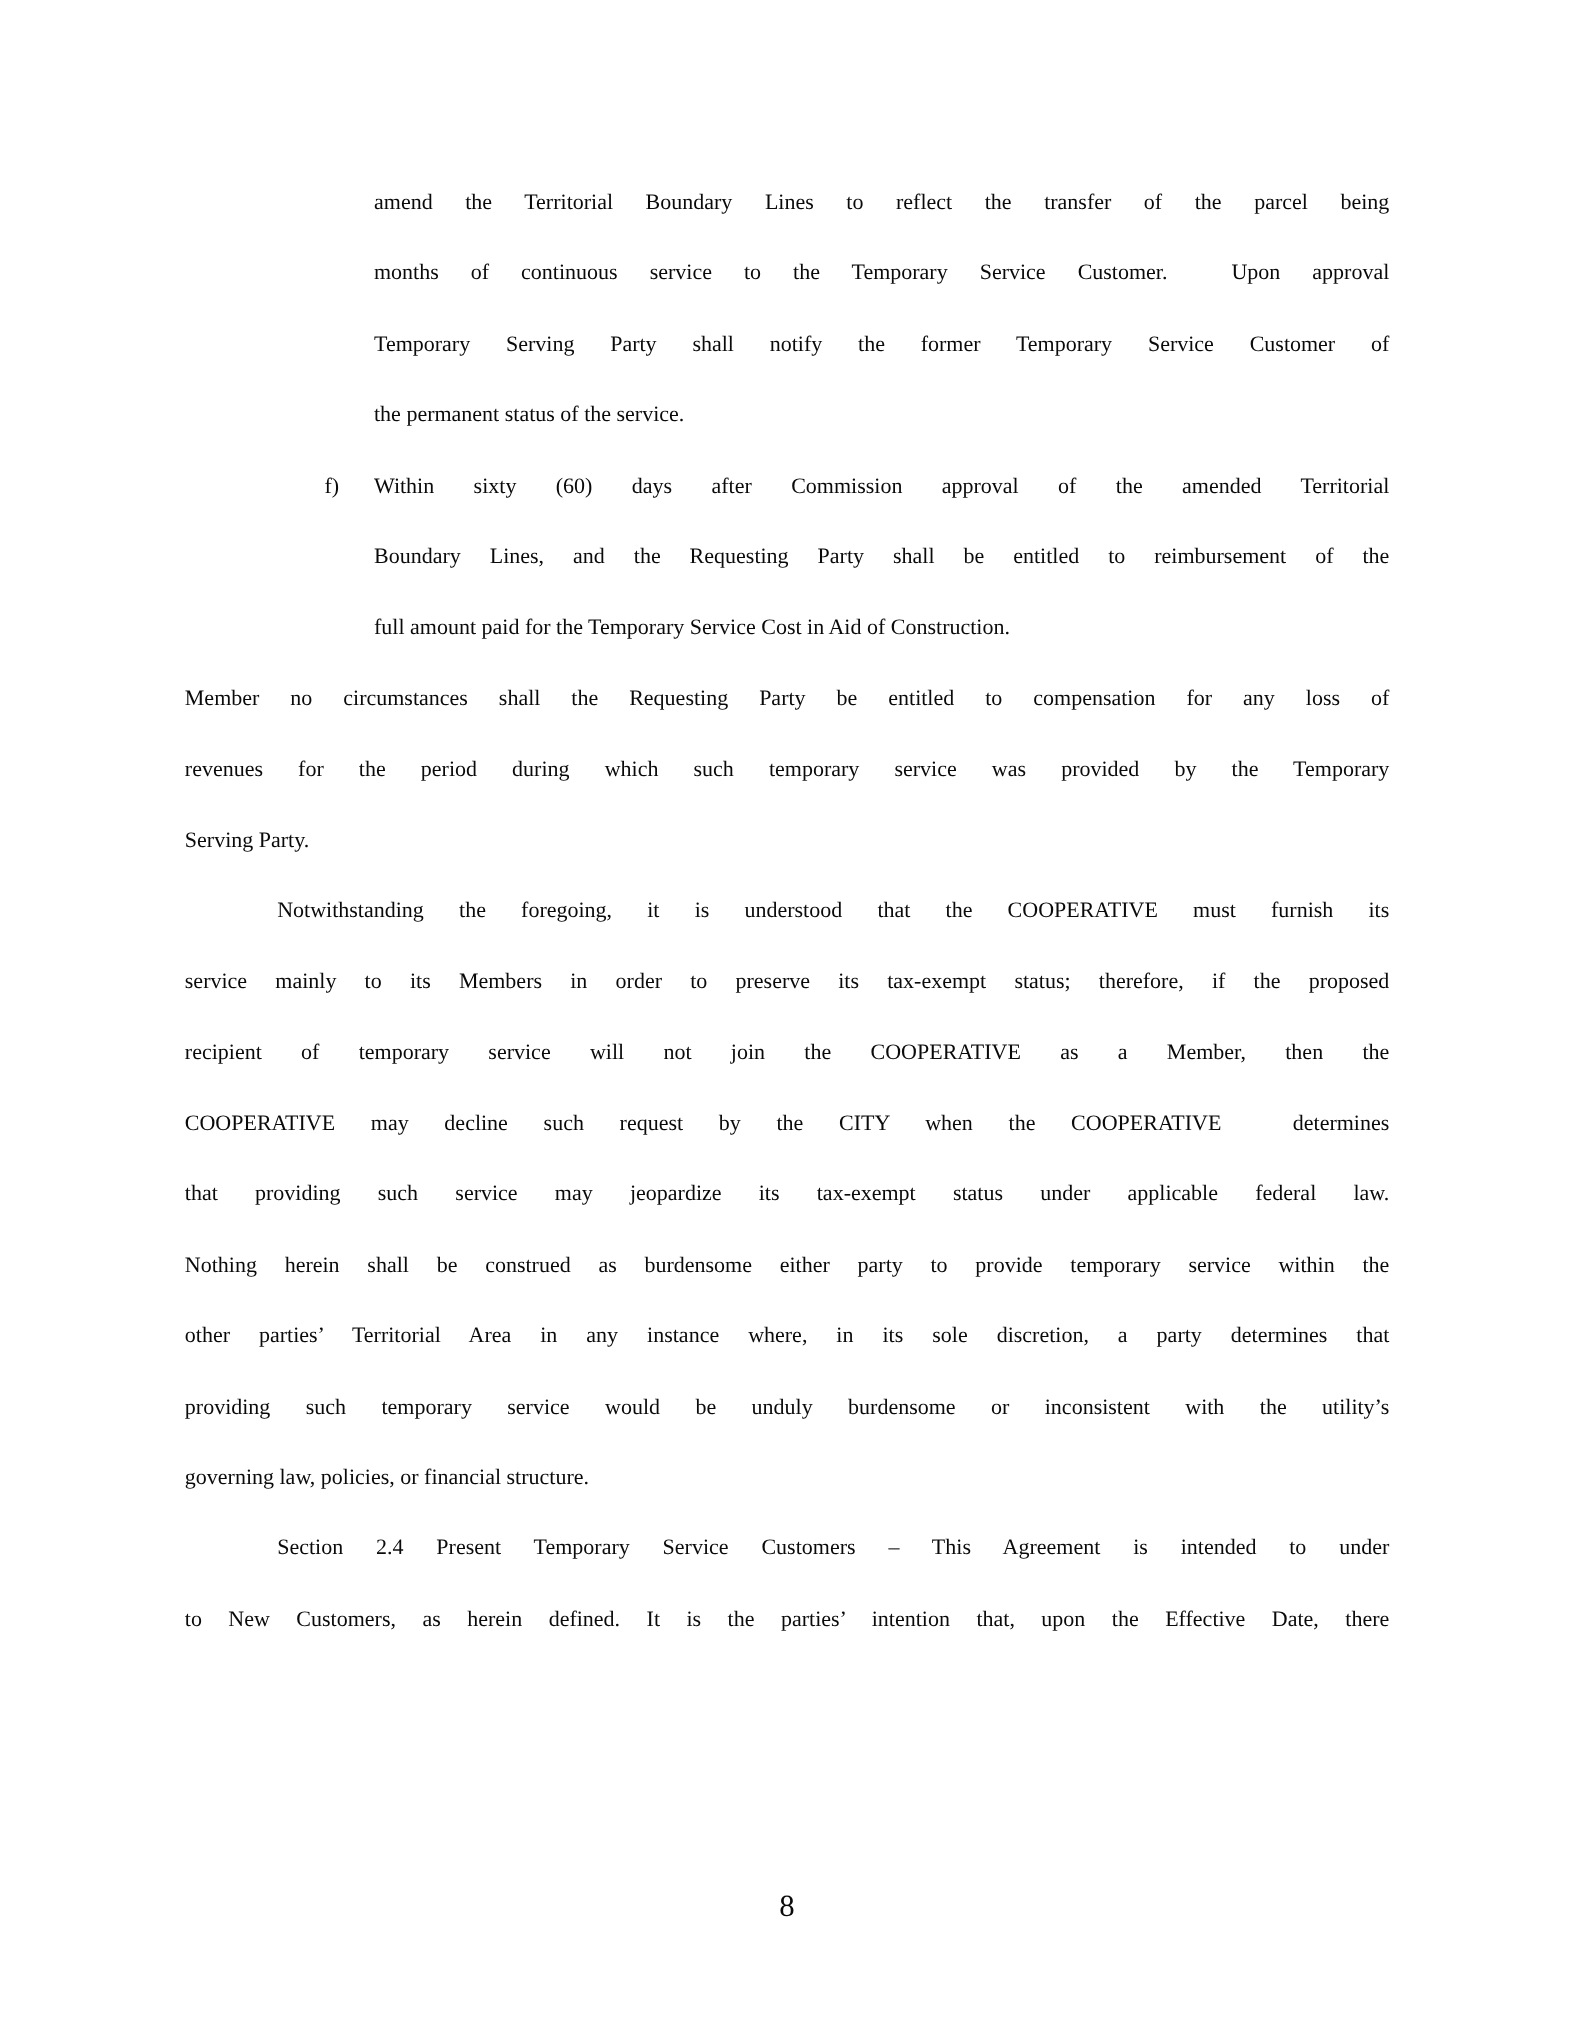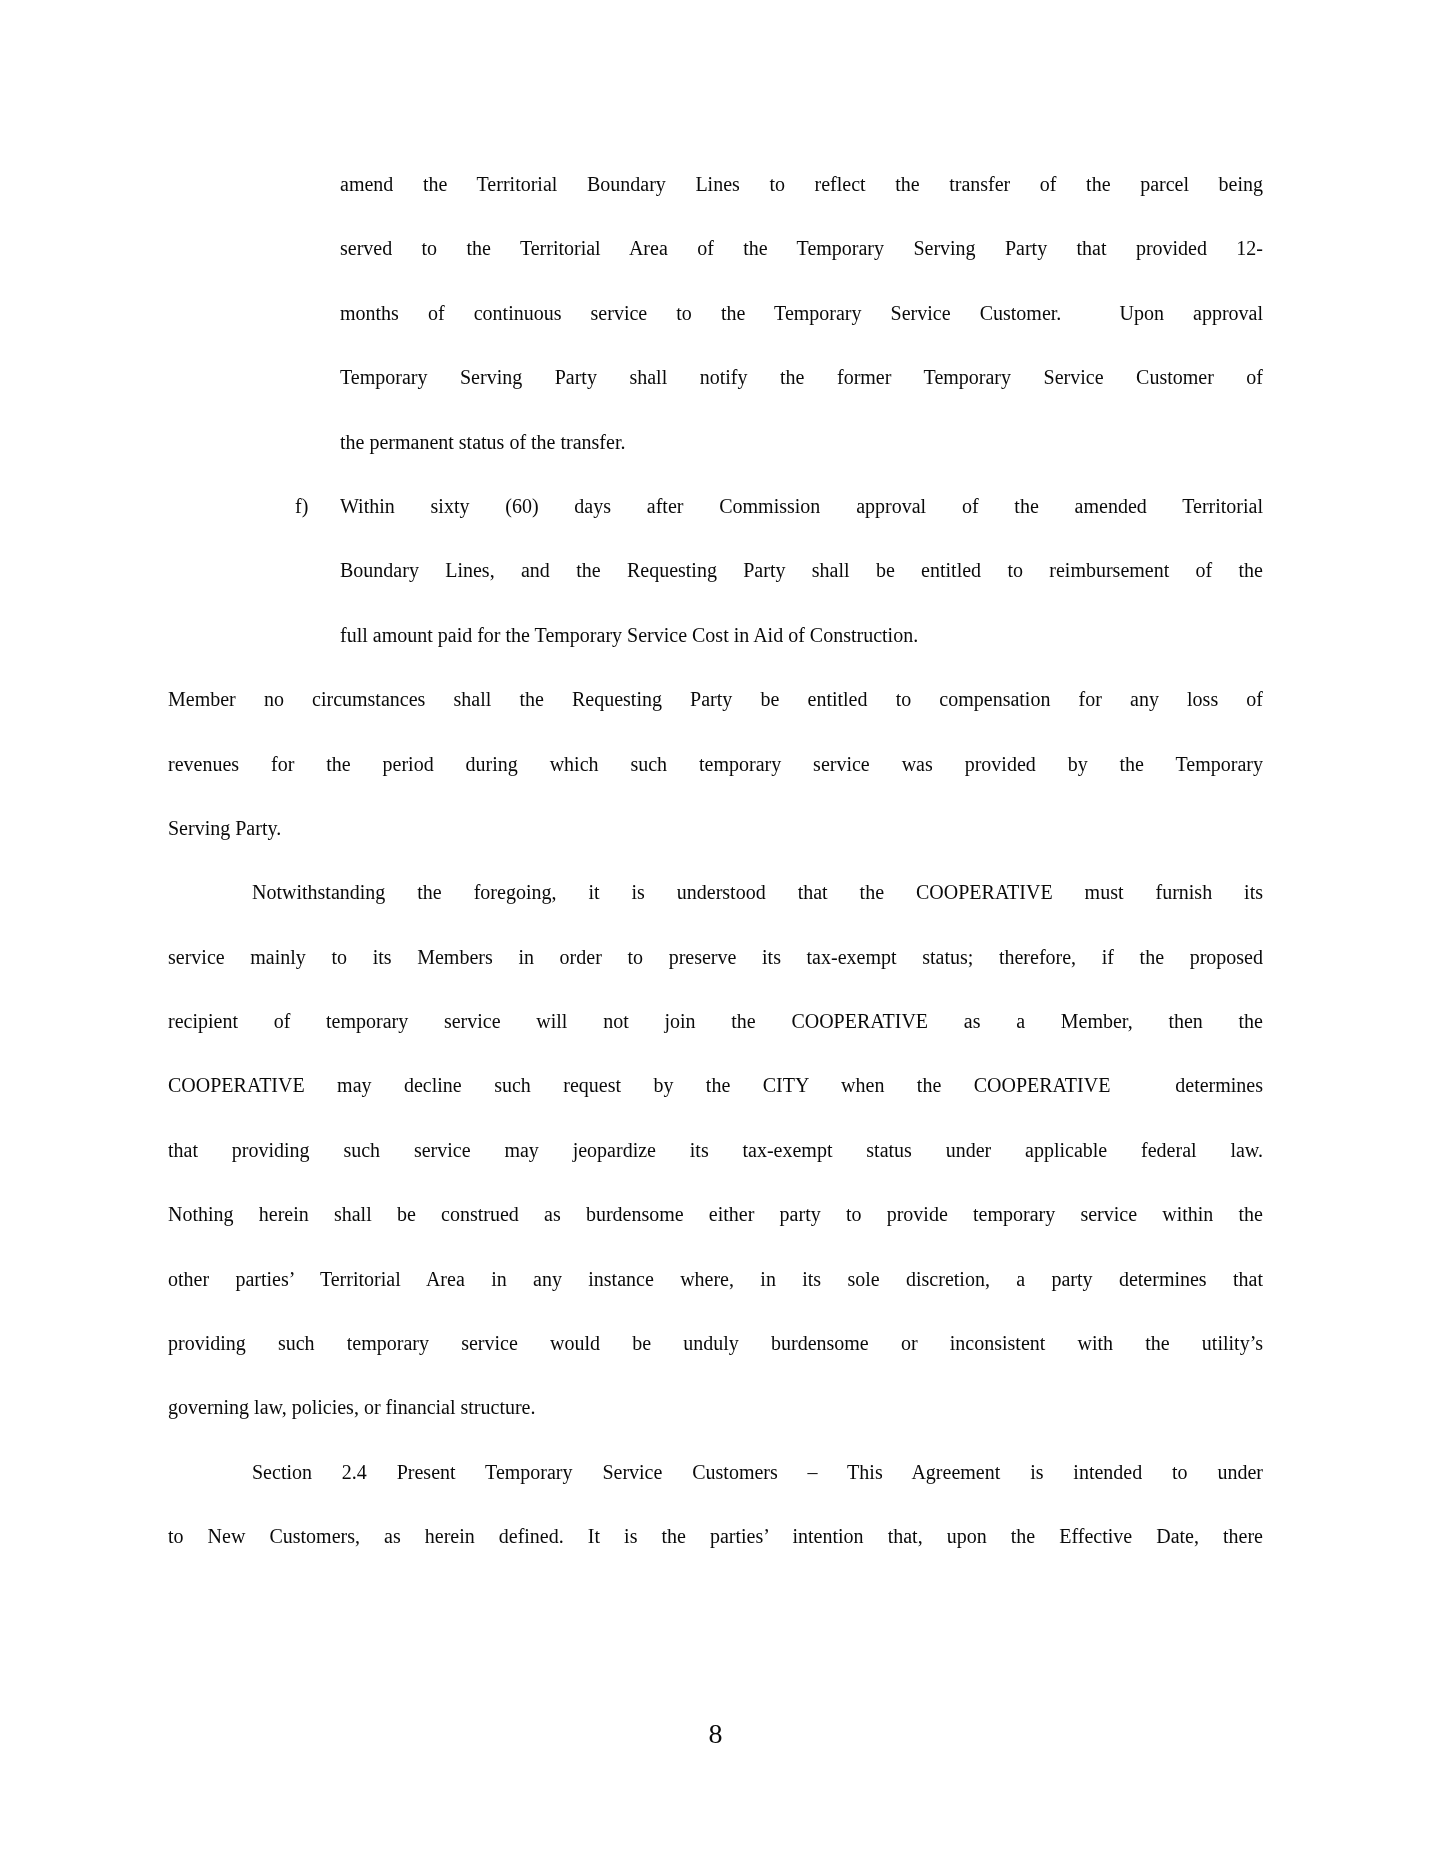--- a/index.html
+++ b/index.html
@@ -67,24 +67,23 @@
   }
 </style>
 </head>
 <body>
 
 <div class="page">
   <div class="body-text">
 
     <section class="block indent-list">
       <div class="line j">amend the Territorial Boundary Lines to reflect the transfer of the parcel being</div>
-      <div class="line j">served to the Territorial Area of the Temporary Serving Party that provided 12-</div>
       <div class="line j">months of continuous service to the Temporary Service Customer.&nbsp; Upon approval</div>
       <div class="line j">Temporary Serving Party shall notify the former Temporary Service Customer of</div>
-      <div class="line last">the permanent status of the transfer.</div>
+      <div class="line last">the permanent status of the service.</div>
     </section>
 
     <section class="block indent-list">
       <span class="marker">f)</span>
       <div class="line j">Within sixty (60) days after Commission approval of the amended Territorial</div>
       <div class="line j">Boundary Lines, and the Requesting Party shall be entitled to reimbursement of the</div>
       <div class="line last">full amount paid for the Temporary Service Cost in Aid of Construction.</div>
     </section>
 
     <section class="block">

